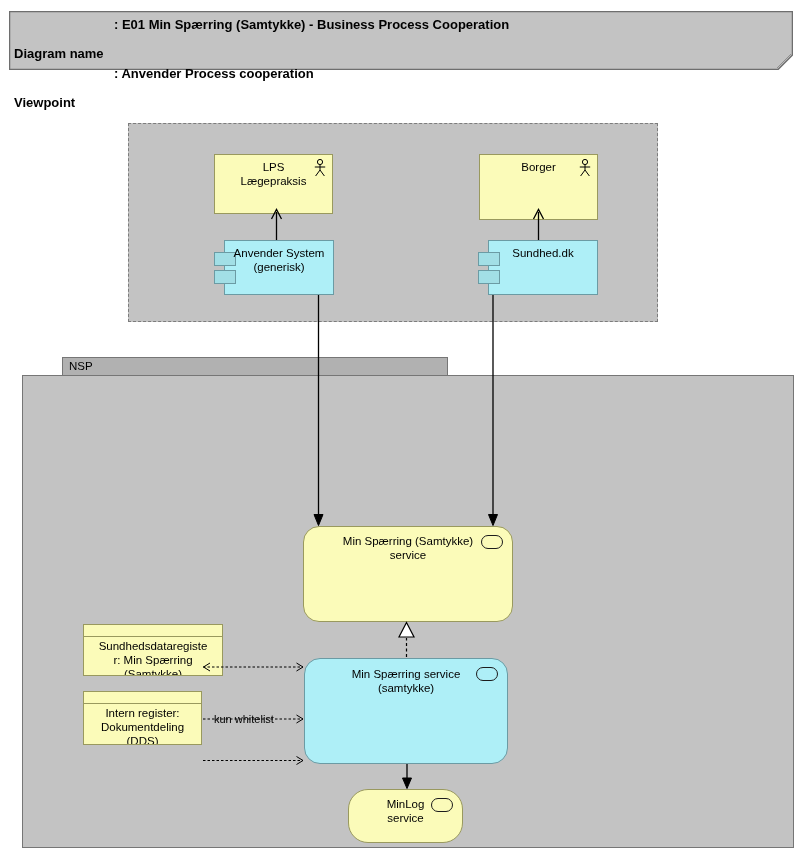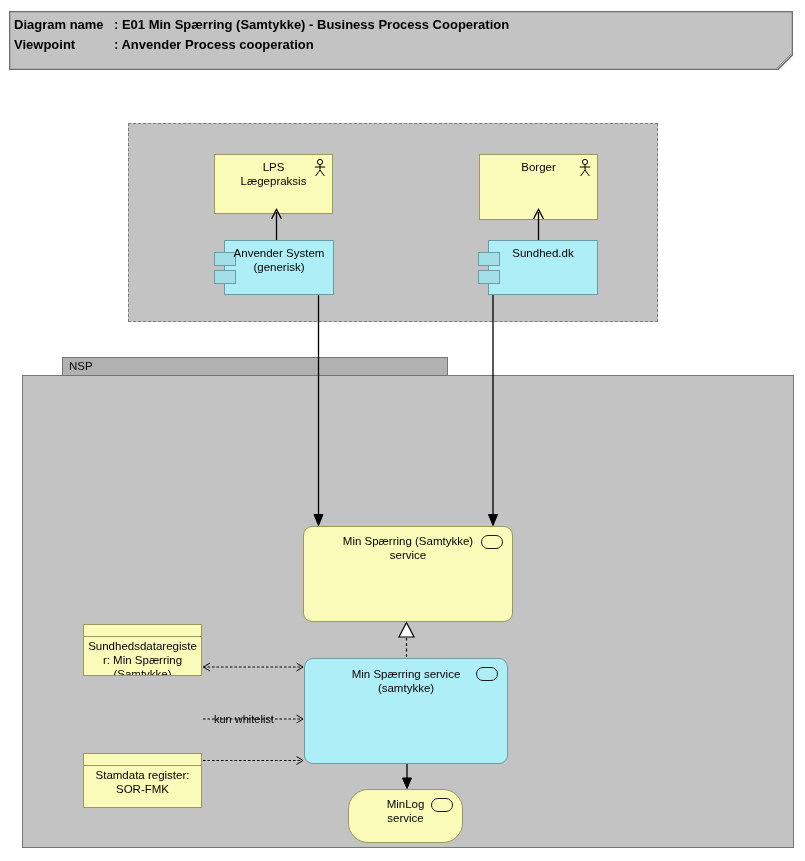--- a/index.html
+++ b/index.html
@@ -5,33 +5,33 @@
   html,body { margin:0; padding:0; background:#ffffff; }
   #canvas {
     position:relative; width:805px; height:861px; background:#ffffff;
     font-family:"Liberation Sans", sans-serif; color:#000; overflow:hidden;
   }
   .abs { position:absolute; box-sizing:border-box; }
 
   
   .note-text { position:absolute; left:5px; top:4px; font-size:13px; font-weight:bold; line-height:20px; }
   .note-row { display:flex; }
-  .note-row .nlab { width:100px; flex:0 0 100px; }
+  .note-row .nlab { width:100px; flex:0 0 100px;margin-top:29px; }
 
   
   .grp-tab-dashed { background:#c3c3c3; border:1px dashed #7c7c7c; }
   .grp-body-dashed { background:#c3c3c3; border:1px dashed #7c7c7c; }
   .grp-tab-solid { background:#b1b1b1; border:1px solid #767676;margin-left:40px; }
   .grp-body-solid { background:#c3c3c3; border:1px solid #767676; }
   .grp-label { font-size:11.5px; line-height:17px; padding-left:6px; white-space:nowrap; }
 
   
   .node-yellow { background:#fbfbb9; border:1px solid #99995e; }
   .node-cyan { background:#aeeff7; border:1px solid #6b9ba4; }
-  .rounded { border-radius:9px; }
+  .rounded { border-radius:16px; }
   .lbl { white-space:pre-line; text-align:center; font-size:11.5px; line-height:14px; }
   .node-lbl { position:absolute; left:0; right:0; top:5px; }
 
   
   .actor-ic { position:absolute; right:6px; top:4px; width:12px; height:18px; }
 
   
   .ctab { position:absolute; left:-11px; width:20px; height:12px;
           background:#a2dfe6; border:1px solid #6b9ba4; }
 
@@ -128,33 +128,34 @@
     <div class="lbl node-lbl" style="top:8px;">Min Spærring service
 (samtykke)</div>
   </div>
 
   <div class="abs node-yellow" style="left:348px; top:789px; width:115px; height:54px; border-radius:20px;">
     <div class="pill"></div>
     <div class="lbl node-lbl" style="top:7px;">MinLog
 service</div>
   </div>
 
-  <div class="abs reg" style="left:83px; top:624px; width:119px; height:52px;">
+  <div class="abs reg" style="left:83px; top:624px; width:140px; height:52px;">
     <div class="reg-band"></div>
     <div class="lbl reg-lbl">Sundhedsdataregiste
 r: Min Spærring
 (Samtykke)</div>
   </div>
 
+  <div class="abs reg" style="left:83px; top:691px; width:119px; height:54px;">
+    <div class="reg-band"></div>
+    <div class="lbl reg-lbl">Intern register:
+Dokumentdeling
+(DDS)</div>
+  </div>
 
-  <div class="abs reg" style="left:83px; top:753px; width:119px; height:55px;">
-    <div class="reg-band"></div>
-    <div class="lbl reg-lbl">Stamdata register:
-SOR-FMK</div>
-  </div>
 
   <div class="rel-lbl" style="left:212px; top:712px;">kun whitelist</div>
 
   <svg id="connectors" width="805" height="861">
 
     <line x1="276.5" y1="240" x2="276.5" y2="212" stroke-width="1.3"></line>
     <path d="M271.5,219 L276.5,209.5 L281.5,219" fill="none" stroke-width="1.3"></path>
 
     <line x1="538.5" y1="240" x2="538.5" y2="212" stroke-width="1.3"></line>
     <path d="M533.5,219 L538.5,209.5 L543.5,219" fill="none" stroke-width="1.3"></path>

